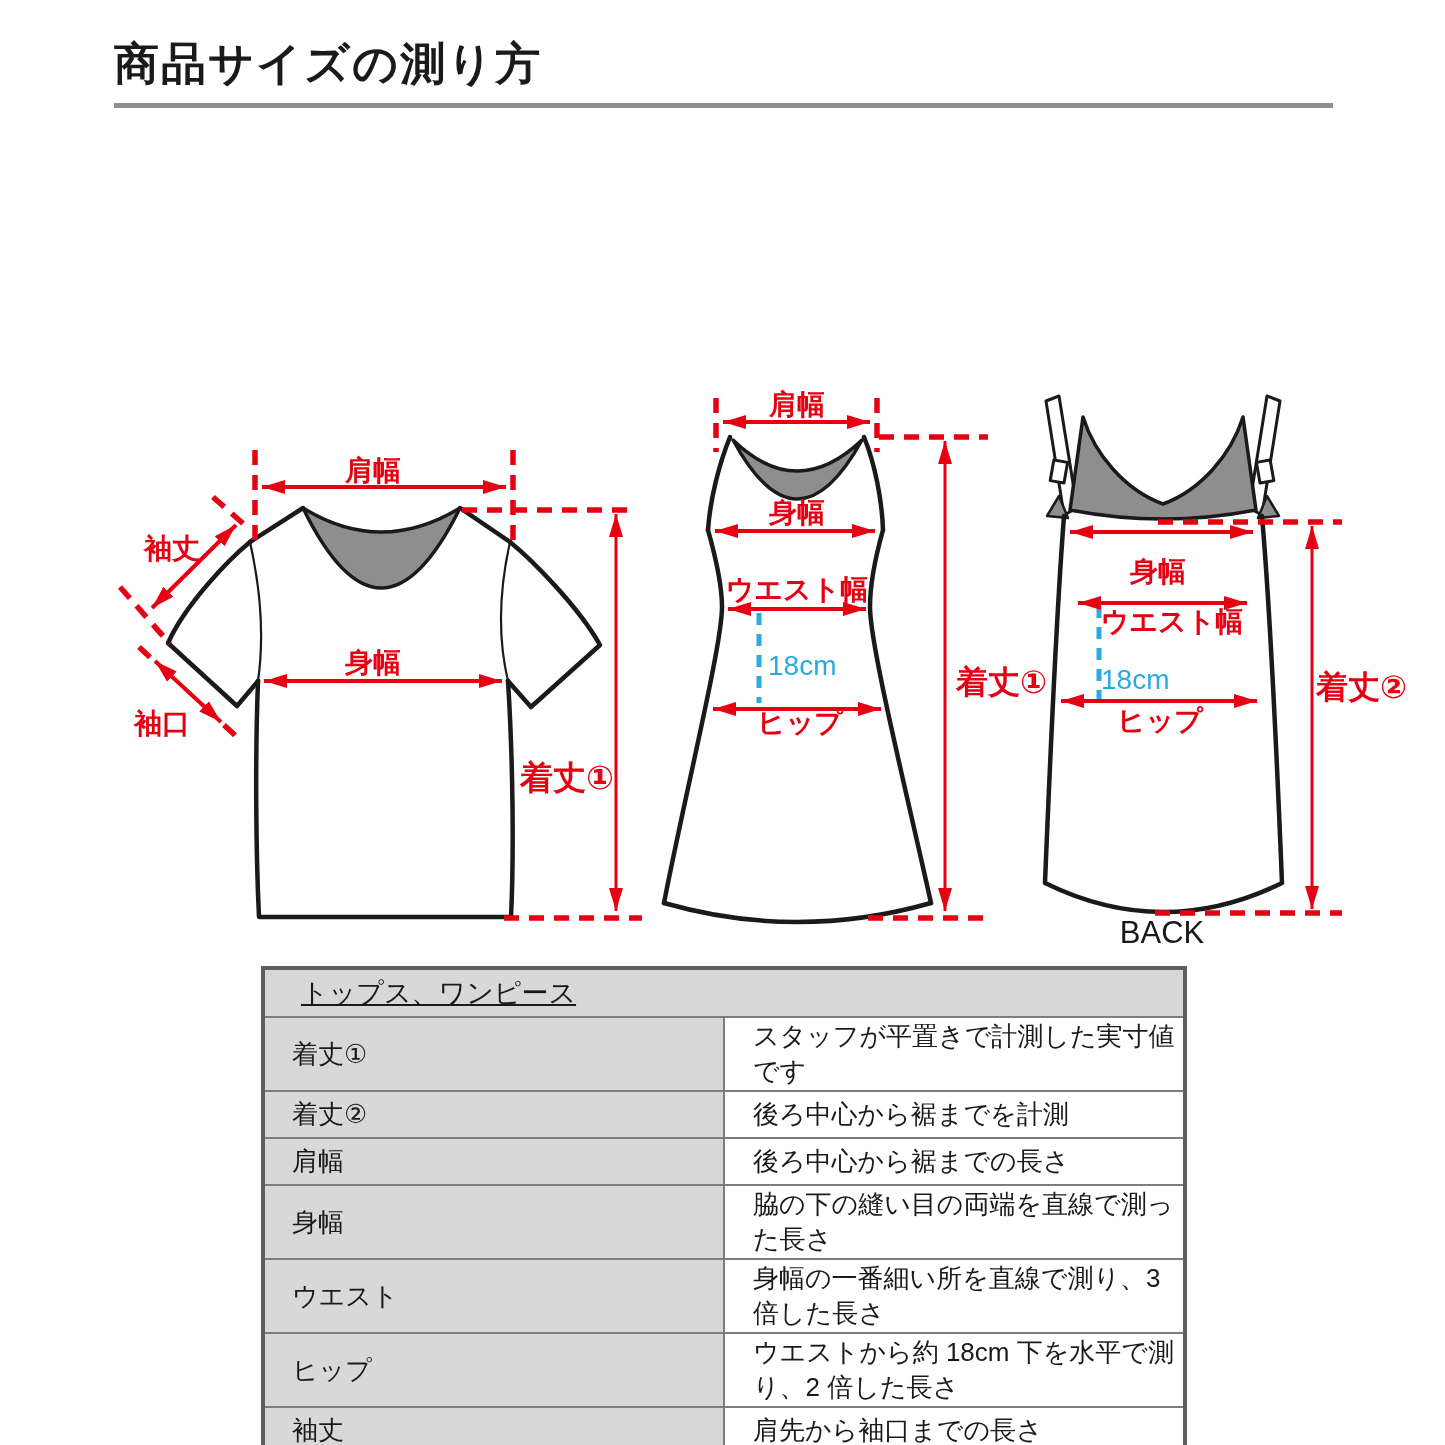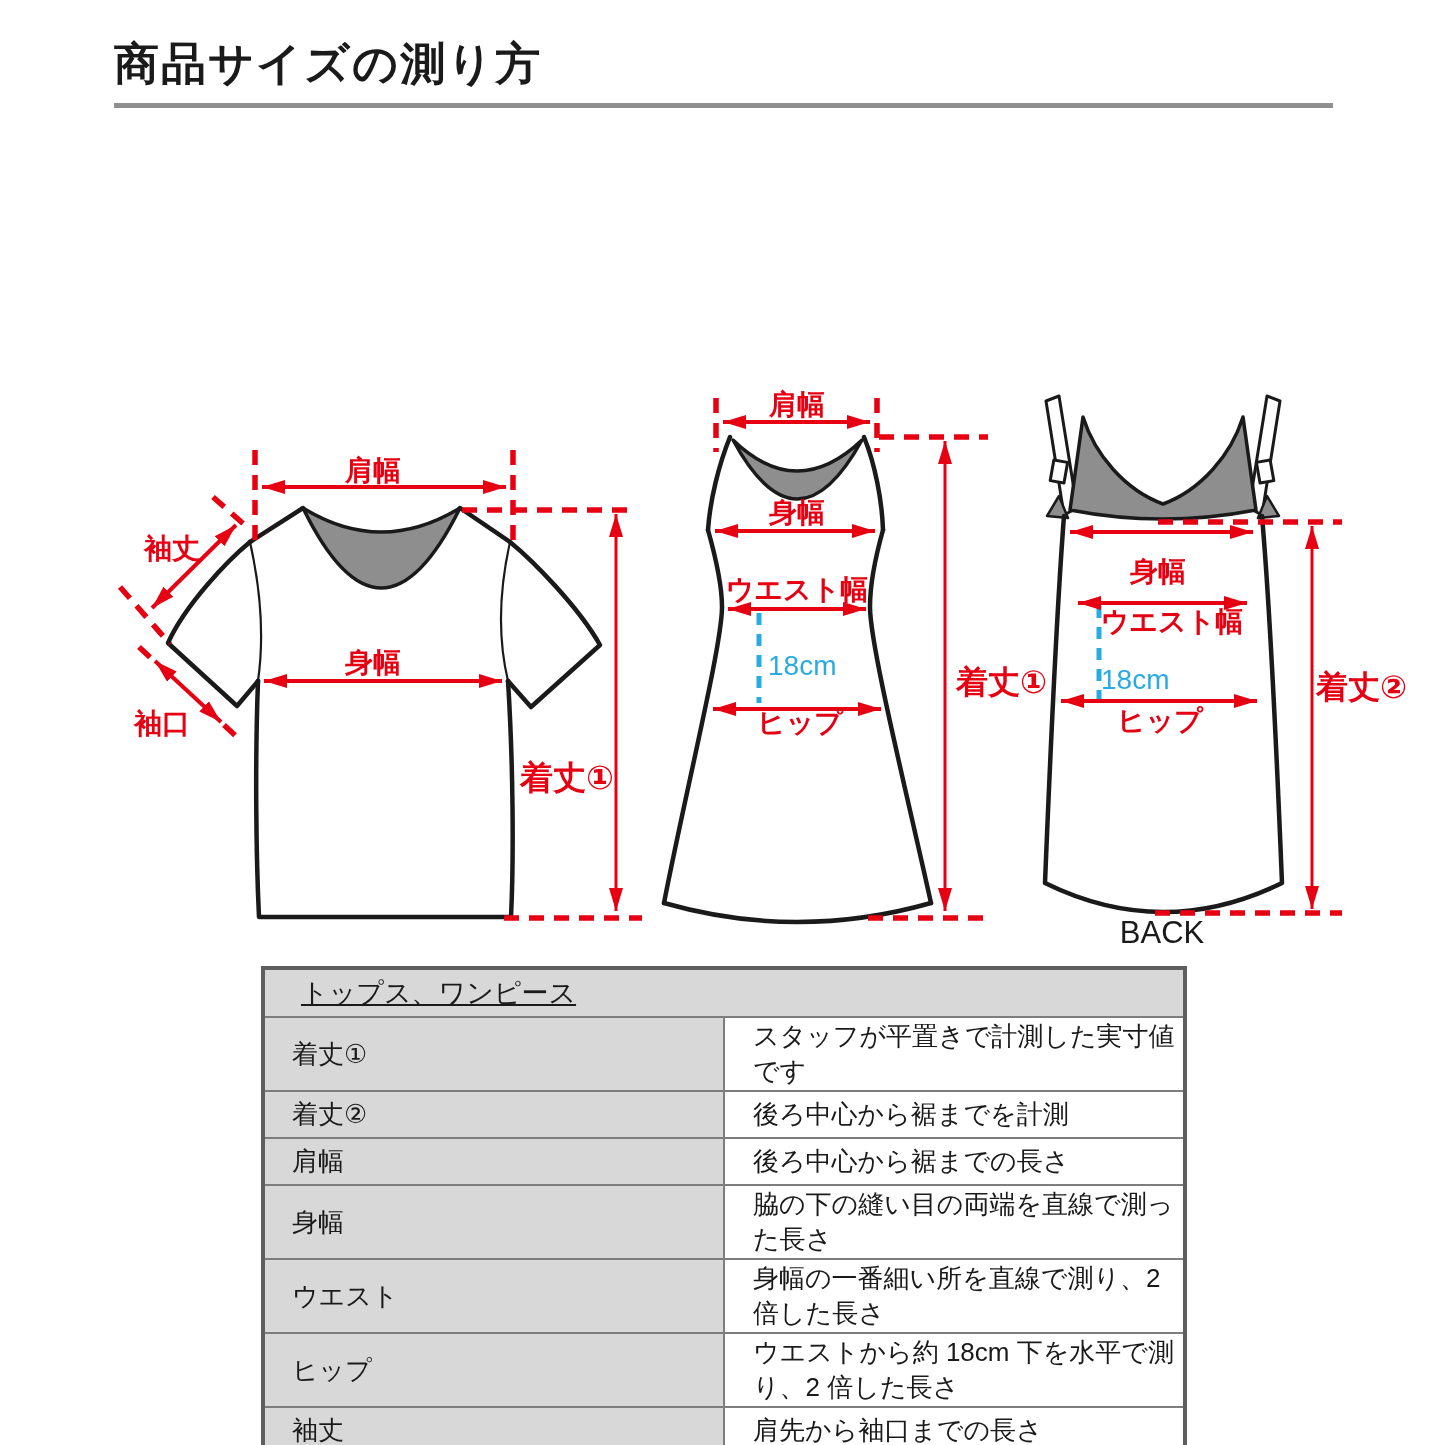--- a/index.html
+++ b/index.html
@@ -161,21 +161,21 @@
       <tr>
         <td class="term">肩幅</td>
         <td class="desc">後ろ中心から裾までの長さ</td>
       </tr>
       <tr>
         <td class="term">身幅</td>
         <td class="desc">脇の下の縫い目の両端を直線で測った長さ</td>
       </tr>
       <tr>
         <td class="term">ウエスト</td>
-        <td class="desc">身幅の一番細い所を直線で測り、2 倍した長さ</td>
+        <td class="desc">身幅の一番細い所を直線で測り、3 倍した長さ</td>
       </tr>
       <tr>
         <td class="term">ヒップ</td>
         <td class="desc">ウエストから約 18cm 下を水平で測り、2 倍した長さ</td>
       </tr>
       <tr>
         <td class="term">袖丈</td>
         <td class="desc">肩先から袖口までの長さ</td>
       </tr>
 

